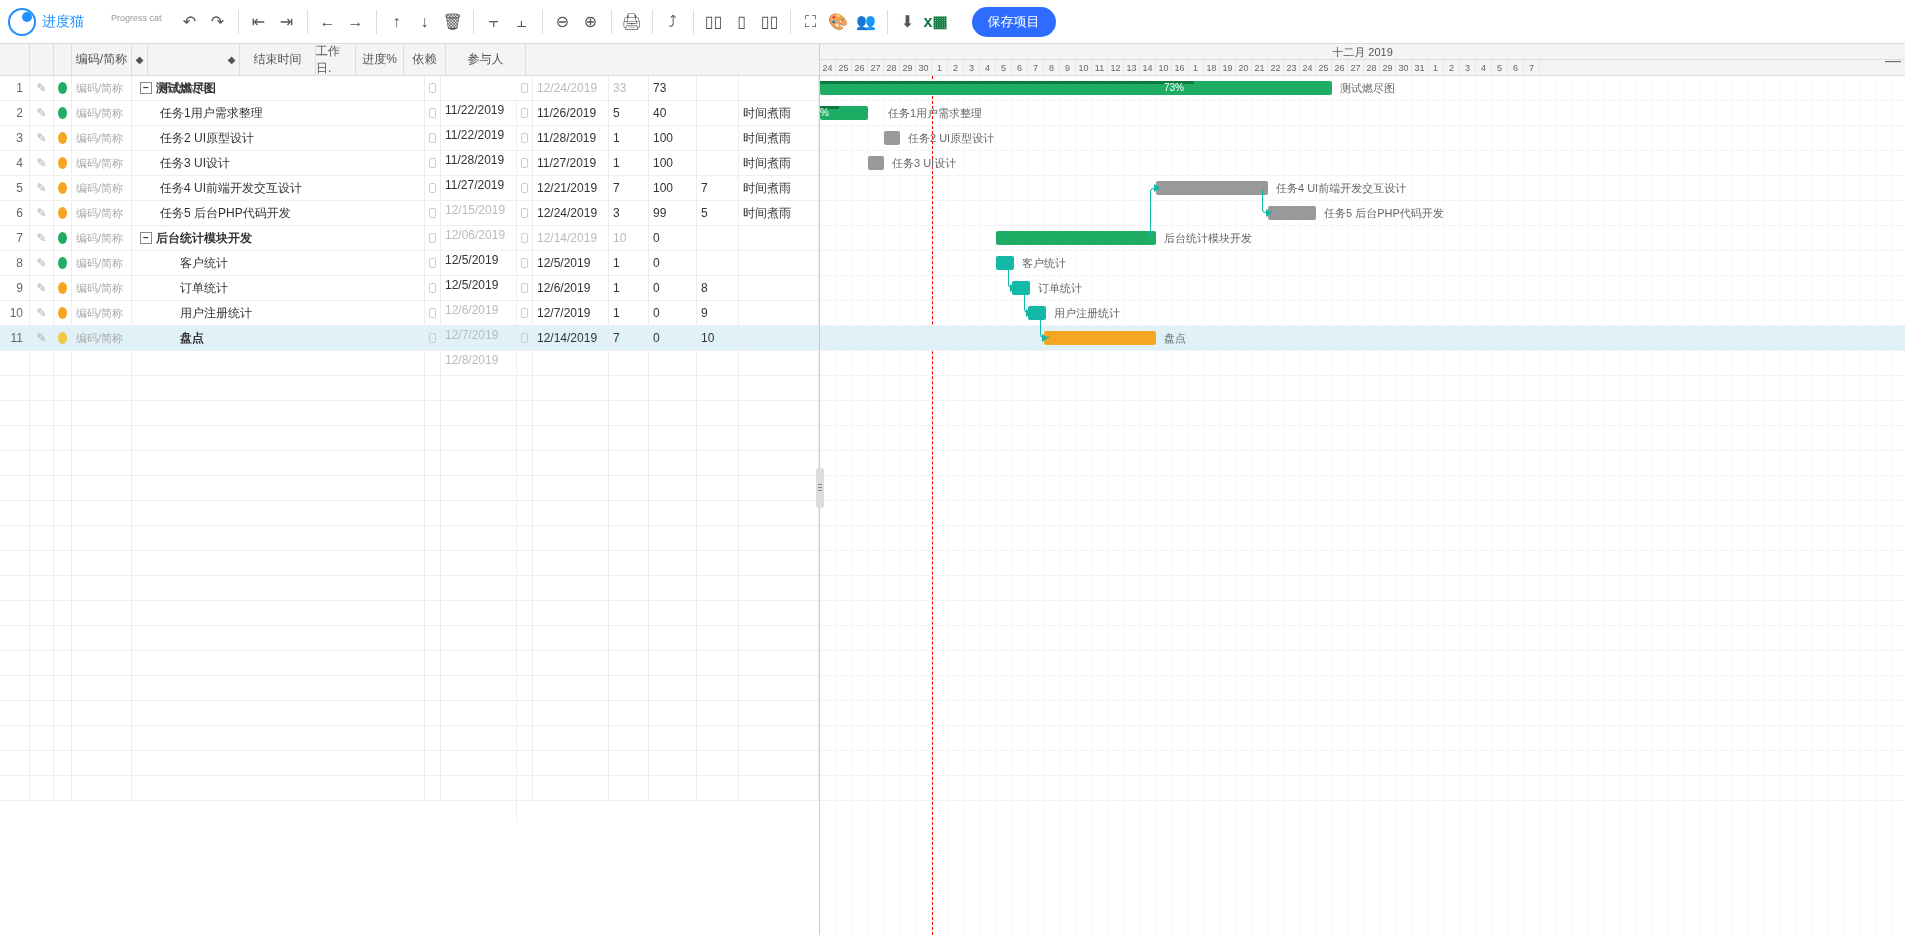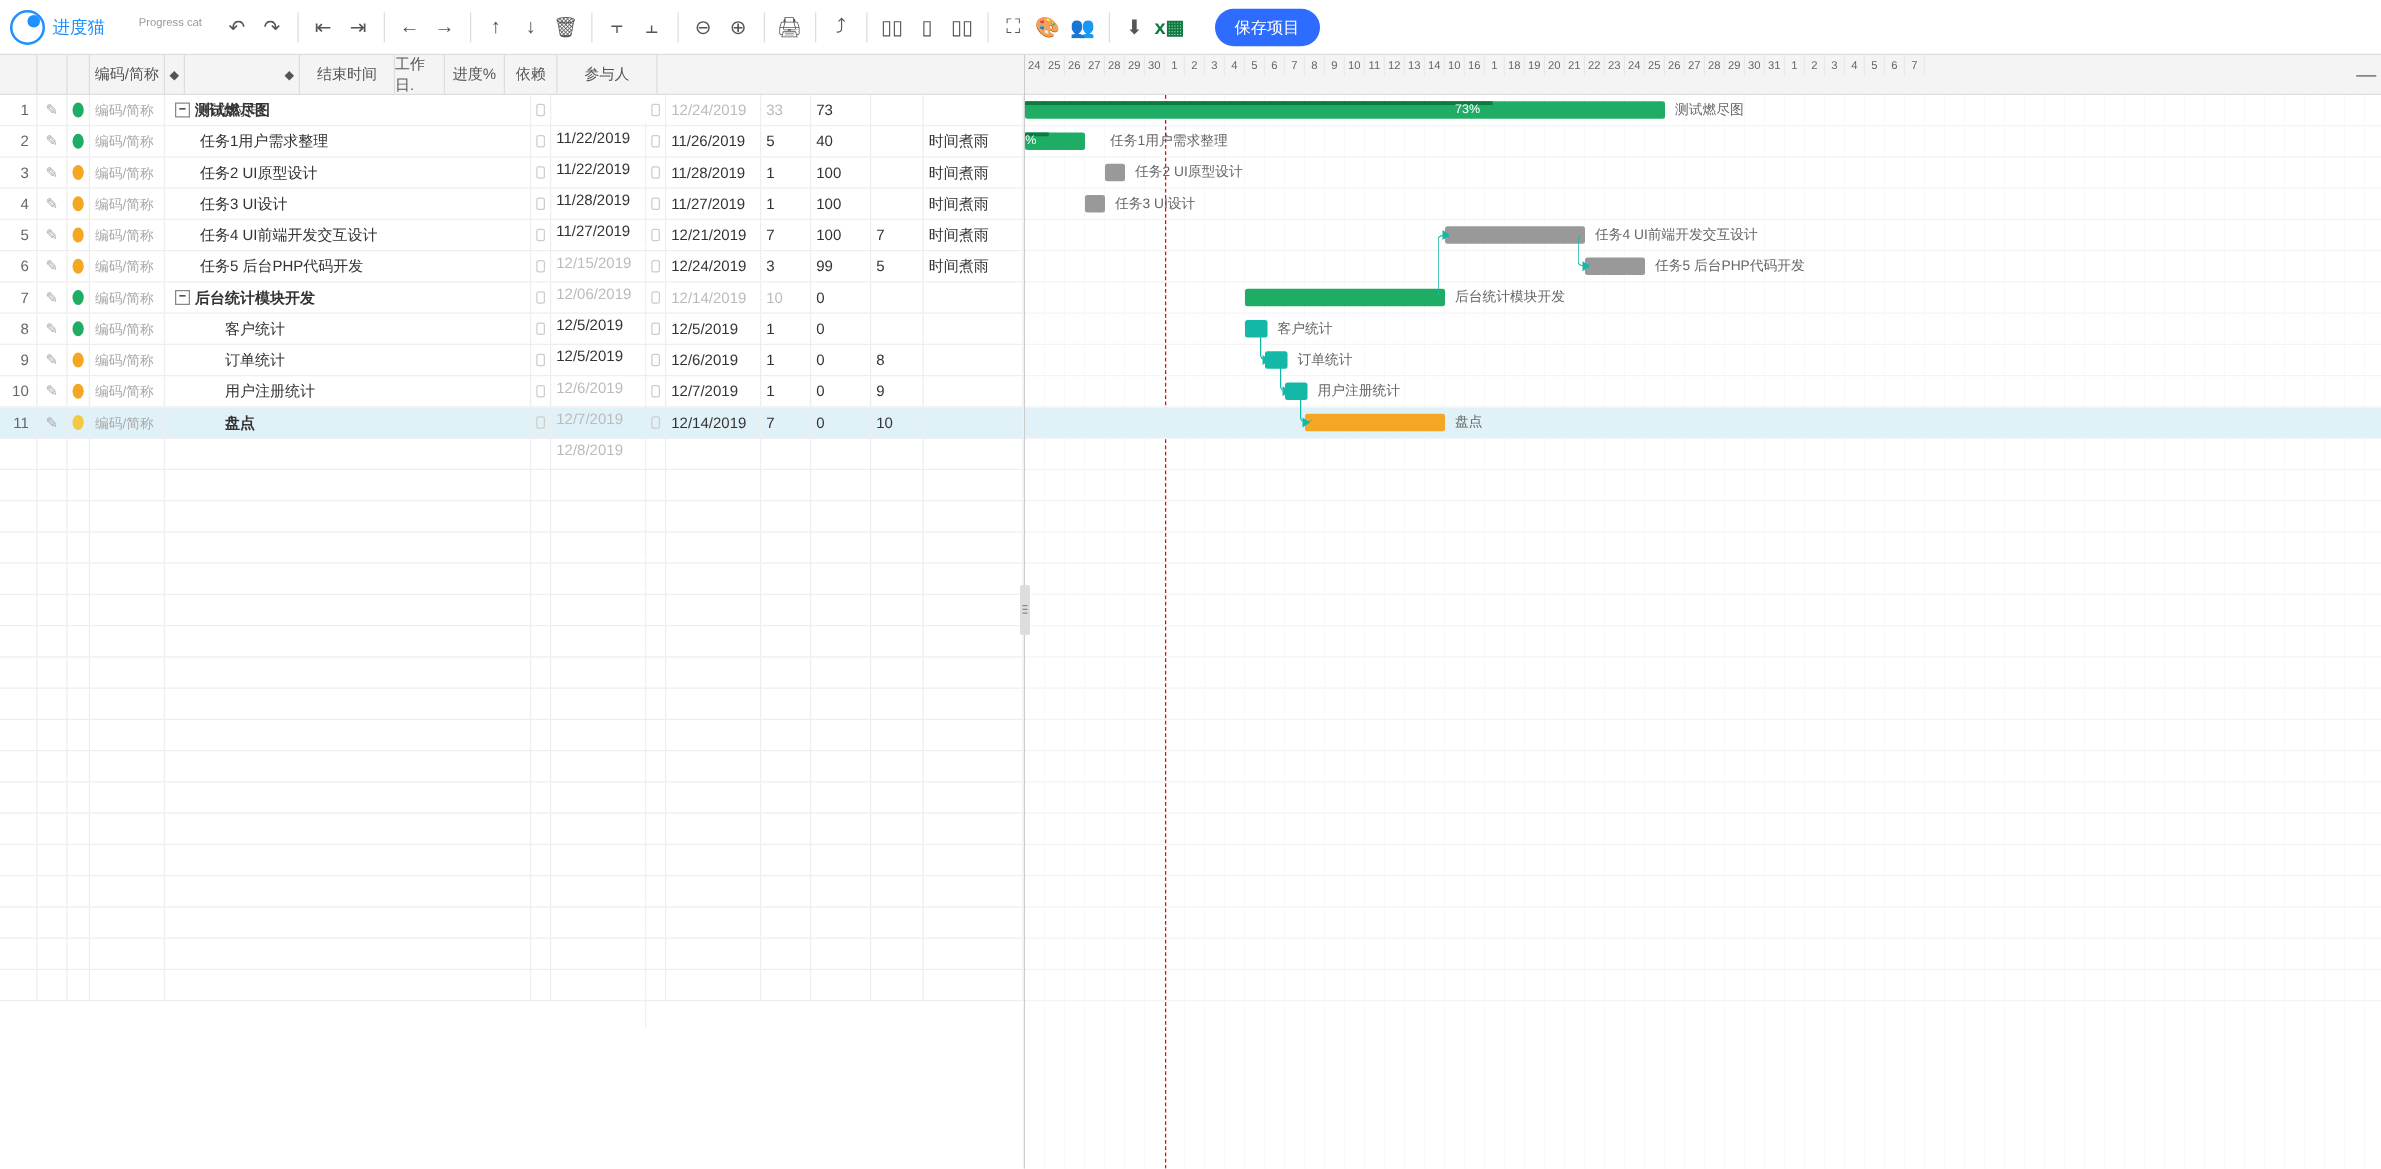--- a/index.html
+++ b/index.html
@@ -675,20 +675,21 @@
           <div class="col-days"></div>
           <div class="col-prog"></div>
           <div class="col-dep"></div>
           <div class="col-part"></div>
         </div>
       </div>
   </div>
 
   <div class="right-panel">
     <div class="gantt-header">
+      <div class="gantt-month">十二月 2019</div>
       <div class="gantt-days" id="gantt-days">
           <div class="gantt-day">24</div>
           <div class="gantt-day">25</div>
           <div class="gantt-day">26</div>
           <div class="gantt-day">27</div>
           <div class="gantt-day">28</div>
           <div class="gantt-day">29</div>
           <div class="gantt-day">30</div>
           <div class="gantt-day">1</div>
           <div class="gantt-day">2</div>

